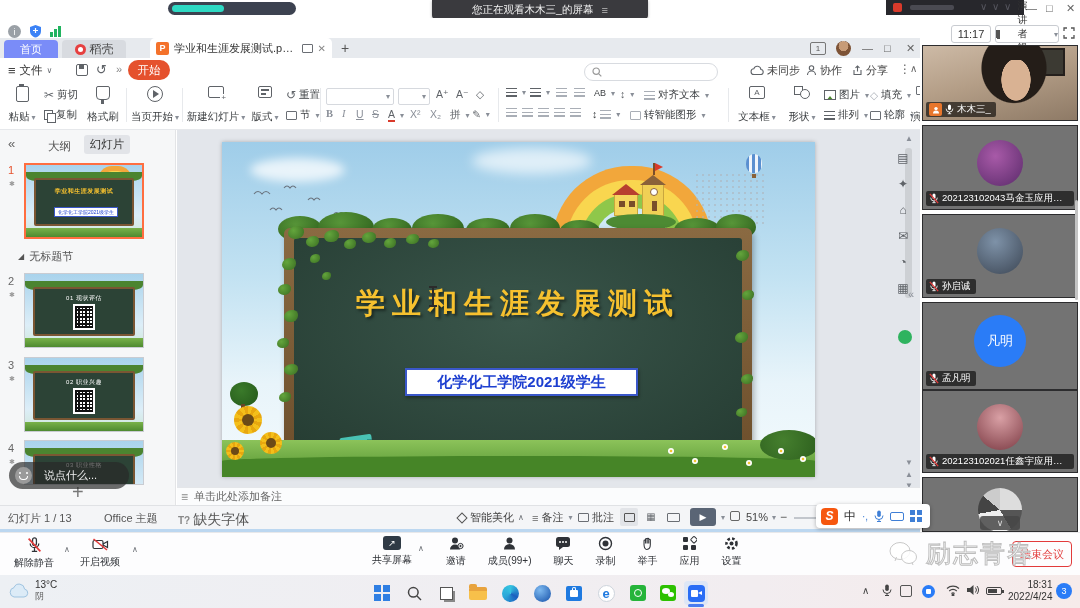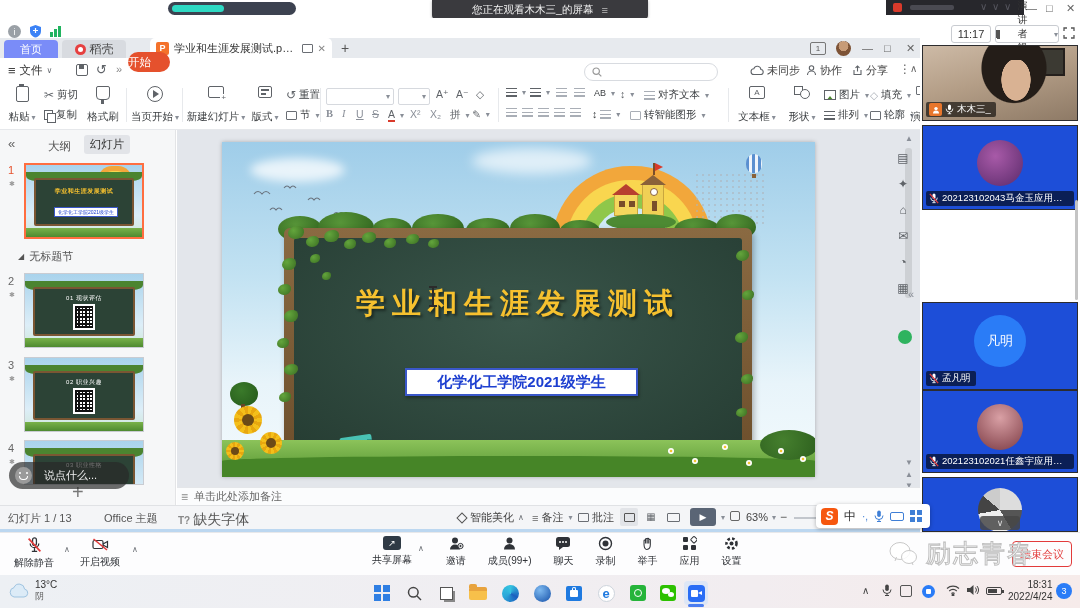--- a/index.html
+++ b/index.html
@@ -12,21 +12,21 @@
 .dd{font-size:8px;color:#8a8f98;margin-left:2px}
 .glyph{color:#5f6368;font-size:12px;line-height:1}
 .mut{color:#a9aeb6}
 .vdiv{position:absolute;top:88px;height:34px;width:1px;background:#e7e9ec}
 .bars{width:11px;height:9px;background:repeating-linear-gradient(180deg,#a9aeb6 0 1.4px,transparent 1.4px 3.6px)}
 .bars.dk{background:repeating-linear-gradient(180deg,#5f6368 0 1.4px,transparent 1.4px 3.6px)}
 .bigbtn{position:absolute;top:86px;height:38px;display:flex;flex-direction:column;align-items:center;justify-content:space-between;cursor:default}
 .biglbl{font-size:10.5px;color:#3d4043;white-space:nowrap}
 .smbtn{position:absolute;display:flex;align-items:center;gap:3px;font-size:10.5px;color:#3d4043;white-space:nowrap}
 .combo{position:absolute;top:88px;height:17px;border:1px solid #d6d9de;border-radius:2px;display:flex;align-items:center;justify-content:flex-end;padding:0 3px;background:#fff}
-.tile{position:absolute;left:922px;width:156px;background:#1d4ed8;border:1px solid #2c2c2e;overflow:hidden}
+.tile{position:absolute;left:922px;width:156px;background:#737373;border:1px solid #2c2c2e;overflow:hidden}
 .tname{position:absolute;left:3px;bottom:3px;display:flex;align-items:center;gap:3px;background:rgba(0,0,0,.6);padding:1px 5px 1px 3px;border-radius:2px;color:#fff;font-size:9.5px;max-width:148px;white-space:nowrap}
 .avcirc{position:absolute;left:50%;top:44%;transform:translate(-50%,-50%);border-radius:50%}
 .mtb{display:flex;flex-direction:column;align-items:center;gap:3px;font-size:10px;color:#2f3237;white-space:nowrap}
 .chev{font-size:8px;color:#6a6e74}
 .wbtn{border:1px solid #c9ccd1;border-radius:3px;background:#fff;display:flex;align-items:center;justify-content:center;font-size:11px;color:#333}
 .leaf{position:absolute;border-radius:60% 40% 55% 45%;background:radial-gradient(circle at 35% 35%,#63a53c,#3a6d22)}
 .blob{position:absolute;border-radius:50%;background:radial-gradient(circle at 40% 35%,#579538,#31651f)}
 .mini{position:absolute;inset:0;background:linear-gradient(180deg,#a9d3ec,#ddeef8 70%,#cfe7d8);overflow:hidden}
 .mini .trees{position:absolute;left:0;right:0;top:7px;height:9px;background:#4b8430;border-radius:0 0 10px 10px/0 0 5px 5px}
 .mini .board{position:absolute;left:8px;right:8px;top:13px;bottom:11px;background:#2c4336;border:2px solid #7a5633;border-radius:2px}
@@ -109,21 +109,21 @@
   <div class="r flex" style="left:8px;top:63px;gap:4px">
     <span style="font-size:13px;color:#444">≡</span>
     <span style="font-size:11.5px;color:#333">文件</span>
     <span class="chev">∨</span>
   </div>
   <span class="r" style="left:76px;top:64px;width:12px;height:12px;border:1.4px solid #5f6368;border-radius:2px">
       <i style="position:absolute;left:2px;top:0;width:5px;height:4px;background:#5f6368"></i>
     </span>
   <span class="r" style="left:96px;top:62px;font-size:13px;color:#5f6368">↺</span>
   <span class="r" style="left:116px;top:63px;color:#888;font-size:11px">»</span>
-  <div class="r flex" style="left:128px;top:52px;width:42px;height:20px;background:#e5512d;border-radius:10px;justify-content:flex-start">
+  <div class="r flex" style="left:128px;top:60px;width:42px;height:20px;background:#e5512d;border-radius:10px;justify-content:center">
     <span style="color:#fff;font-size:11.5px">开始</span>
   </div>
   <div class="r flex" style="left:584px;top:63px;width:134px;height:18px;border:1px solid #d8dbe0;border-radius:9px;padding:0 7px;gap:4px;background:#fff">
     <span>
         <svg width="10" height="10" viewBox="0 0 10 10">
           <circle cx="4.2" cy="4.2" r="3.2" fill="none" stroke="#999" stroke-width="1.2"></circle>
           <line x1="6.8" y1="6.8" x2="9.3" y2="9.3" stroke="#999" stroke-width="1.2"></line>
         </svg>
       </span>
     <input style="border: 0px; outline: 0px; font-size: 10.5px; width: 100px; color: rgb(51, 51, 51); background: transparent;">
@@ -559,21 +559,21 @@
     </span>
   <span class="r flex" style="left:664px;top:508px;width:18px;height:18px;justify-content:center">
       <i class="boxicon" style="width:13px"></i>
     </span>
   <div class="r flex" style="left:690px;top:508px;width:26px;height:18px;background:#5a6575;border-radius:3px;justify-content:center">
     <span style="color:#fff;font-size:9px">▶</span>
   </div>
   <span class="r dd" style="left:719px;top:513px">▾</span>
   <span class="r" style="left:730px;top:511px;width:10px;height:10px;border:1.2px solid #666;border-radius:2px"></span>
   <div class="r flex" style="left:746px;top:511px;gap:2px">
-    <span style="font-size:11px;color:#444">63%</span>
+    <span style="font-size:11px;color:#444">51%</span>
     <span class="dd">▾</span>
   </div>
   <span class="r" style="left:780px;top:510px;color:#555;font-size:12px">−</span>
   <div class="r" style="left:794px;top:517px;width:28px;height:2px;background:#c2c6cc"></div>
 
   <div class="r flex" style="left:816px;top:504px;width:114px;height:24px;background:#fff;border-radius:4px;box-shadow:0 1px 4px rgba(0,0,0,.3);gap:6px;padding:0 5px;z-index:6">
     <span class="flex" style="width:17px;height:17px;background:#f6570f;border-radius:4px;color:#fff;font-weight:bold;font-size:12px;justify-content:center;font-style:italic">S</span>
     <span style="font-size:12px;color:#333">中</span>
     <span style="font-size:10px;color:#3f7fd6">·,</span>
     <span>
@@ -632,20 +632,33 @@
           <svg width="10" height="11" viewBox="0 0 12 13">
             <rect x="4.2" y="0.5" width="3.6" height="6.5" rx="1.8" fill="#fff"></rect>
             <path d="M2 5.5a4 4 0 0 0 8 0M6 9.5v2M4 11.5h4" stroke="#fff" fill="none" stroke-width="1"></path>
             <line x1="1" y1="1" x2="11" y2="12" stroke="#e23b3b" stroke-width="1.6"></line>
           </svg>
         </span>
       <span class="ell">202123102043马金玉应用化学</span>
     </div>
   </div>
 
+  <div class="tile" style="top:214px;height:84px">
+    <div class="avcirc" style="width:46px;height:46px;background:radial-gradient(circle at 40% 30%,#7e92a8,#3c4654)"></div>
+    <div class="tname">
+      <span>
+          <svg width="10" height="11" viewBox="0 0 12 13">
+            <rect x="4.2" y="0.5" width="3.6" height="6.5" rx="1.8" fill="#fff"></rect>
+            <path d="M2 5.5a4 4 0 0 0 8 0M6 9.5v2M4 11.5h4" stroke="#fff" fill="none" stroke-width="1"></path>
+            <line x1="1" y1="1" x2="11" y2="12" stroke="#e23b3b" stroke-width="1.6"></line>
+          </svg>
+        </span>
+      <span class="ell">孙启诚</span>
+    </div>
+  </div>
 
   <div class="tile" style="top:302px;height:88px">
     <div class="avcirc flex" style="width:52px;height:52px;background:#2a7cf7;justify-content:center">
       <span style="color:#fff;font-size:13px">凡明</span>
     </div>
     <div class="tname">
       <span>
           <svg width="10" height="11" viewBox="0 0 12 13">
             <rect x="4.2" y="0.5" width="3.6" height="6.5" rx="1.8" fill="#fff"></rect>
             <path d="M2 5.5a4 4 0 0 0 8 0M6 9.5v2M4 11.5h4" stroke="#fff" fill="none" stroke-width="1"></path>

